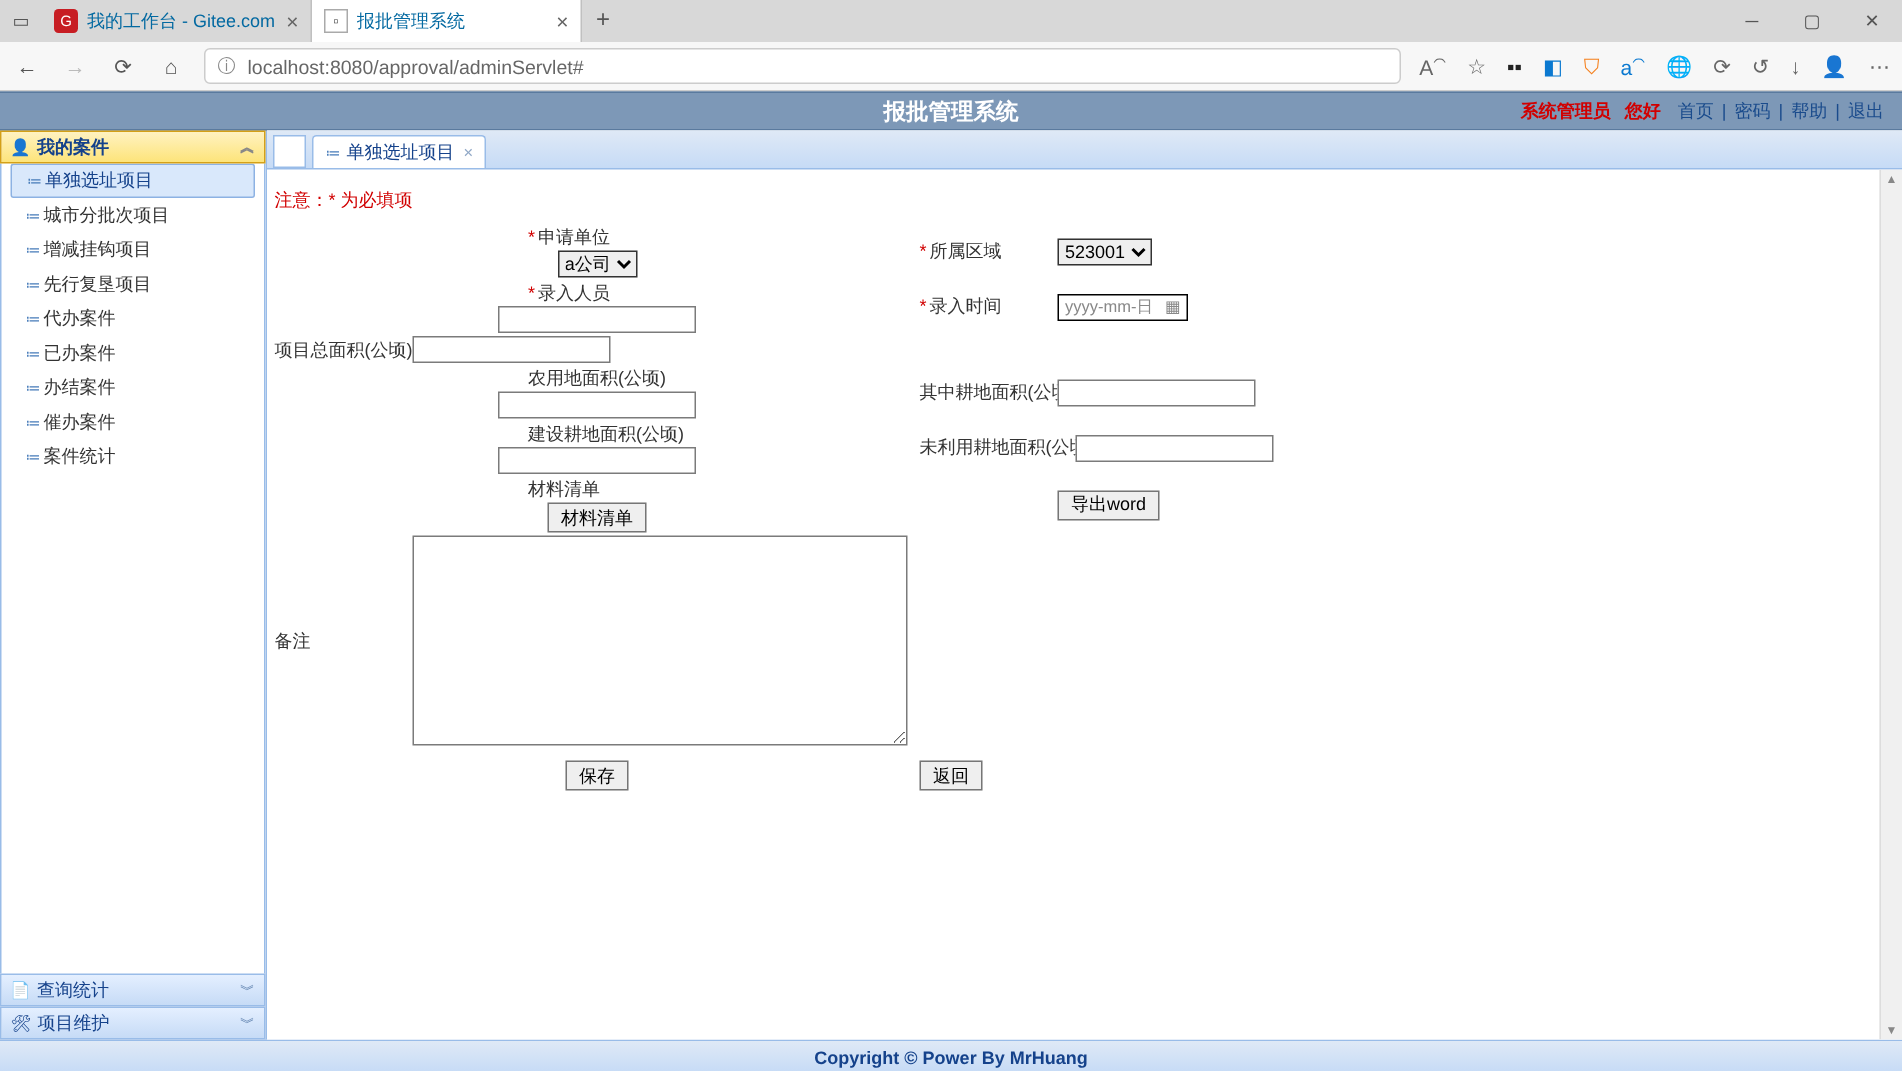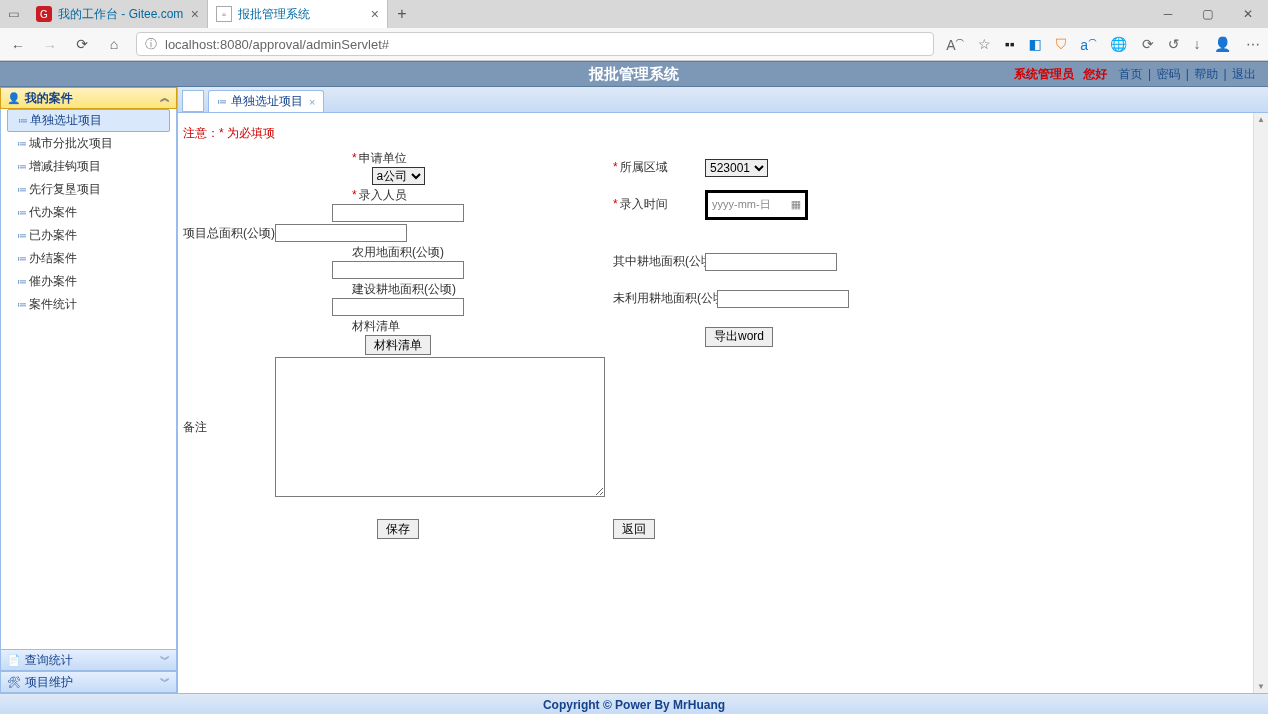--- a/index.html
+++ b/index.html
@@ -69,21 +69,21 @@
   .form-row { display: flex; margin-bottom: 2px; }
   .form-col { display: flex; align-items: center; }
   .form-col.left { width: 430px; flex-direction: column; }
   .form-col.right { margin-left: 0; }
   .form-label { width: 92px; text-align: left; font-size: 12px; color: #333; white-space: nowrap; }
   .form-label .req { color: #d10000; margin-right: 2px; }
   .form-input { border: 1px solid #7b7b7b; height: 18px; padding: 0 2px; font-size: 12px; width: 132px; }
   .form-select { border: 1px solid #333; height: 18px; font-size: 12px; }
   .form-btn { border: 1px solid #767676; background: #efefef; height: 20px; padding: 0 8px; font-size: 12px; cursor: pointer; }
   textarea.form-input { height: 140px; width: 330px; resize: both; }
-  .date-input { display: flex; align-items: center; border: 3px solid #000000; height: 30px; padding: 0 4px; font-size: 11px; color: #888; gap: 20px; }
+  .date-input { display: flex; align-items: center; border: 1px solid #000000; height: 18px; padding: 0 4px; font-size: 11px; color: #888; gap: 8px; }
   
   
   .app-footer { background: linear-gradient(#dfe9f6, #c6dbf6); border-top: 1px solid #99bce8; height: 22px; display: flex; align-items: center; justify-content: center; font-size: 12px; font-weight: bold; color: #15428b; }
 </style>
 </head>
 <body>
 
 <div class="browser-chrome">
   <div class="titlebar">
     <div class="tabs-icon">▭</div>
@@ -280,21 +280,21 @@
           <span class="form-label"></span>
           <button class="form-btn">导出word</button>
         </div>
       </div>
 
       <div class="form-row" style="align-items:center;">
         <span class="form-label">备注</span>
         <textarea class="form-input" style=""></textarea>
       </div>
 
-      <div class="form-row" style="margin-top:22px;">
+      <div class="form-row" style="margin-top:10px;">
         <div class="form-col left" style="width:430px;">
           <button class="form-btn">保存</button>
         </div>
         <div class="form-col right">
           <button class="form-btn">返回</button>
         </div>
       </div>
 
       <div class="scrollbar-right"></div>
     </div>

